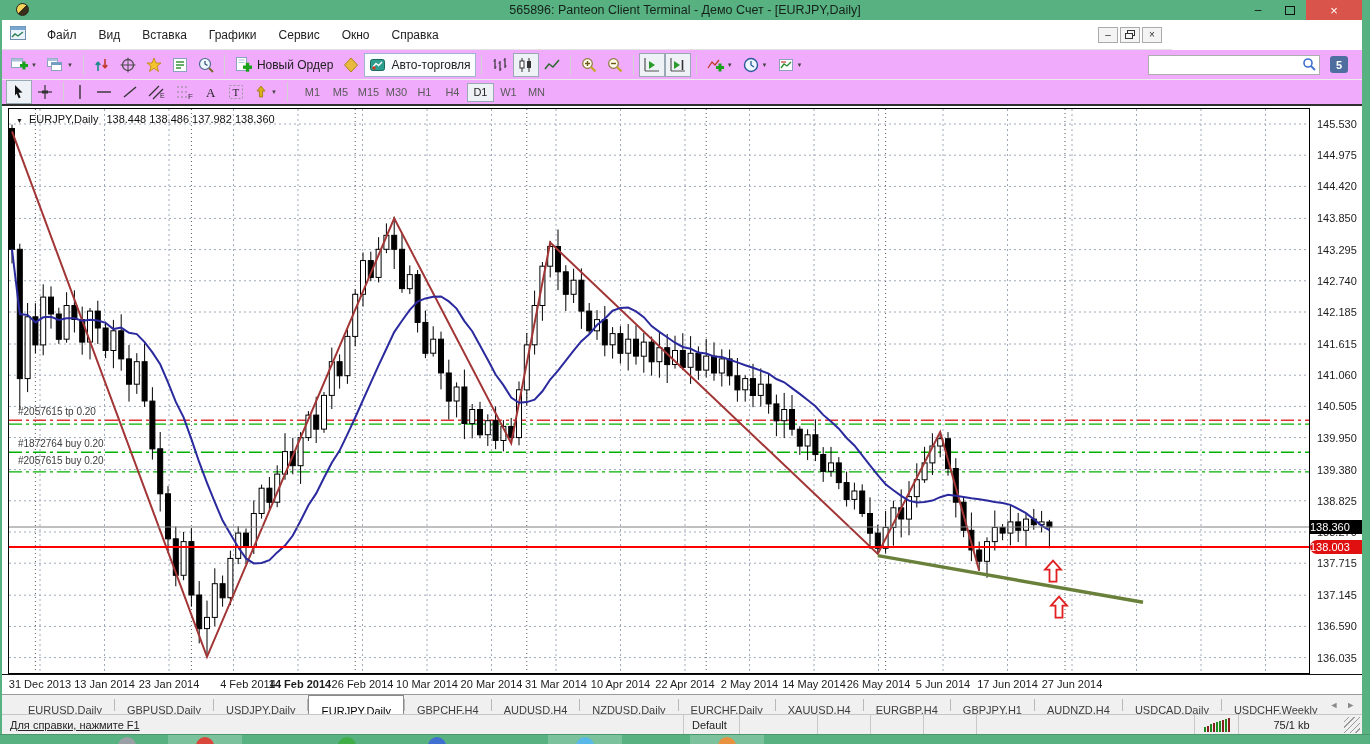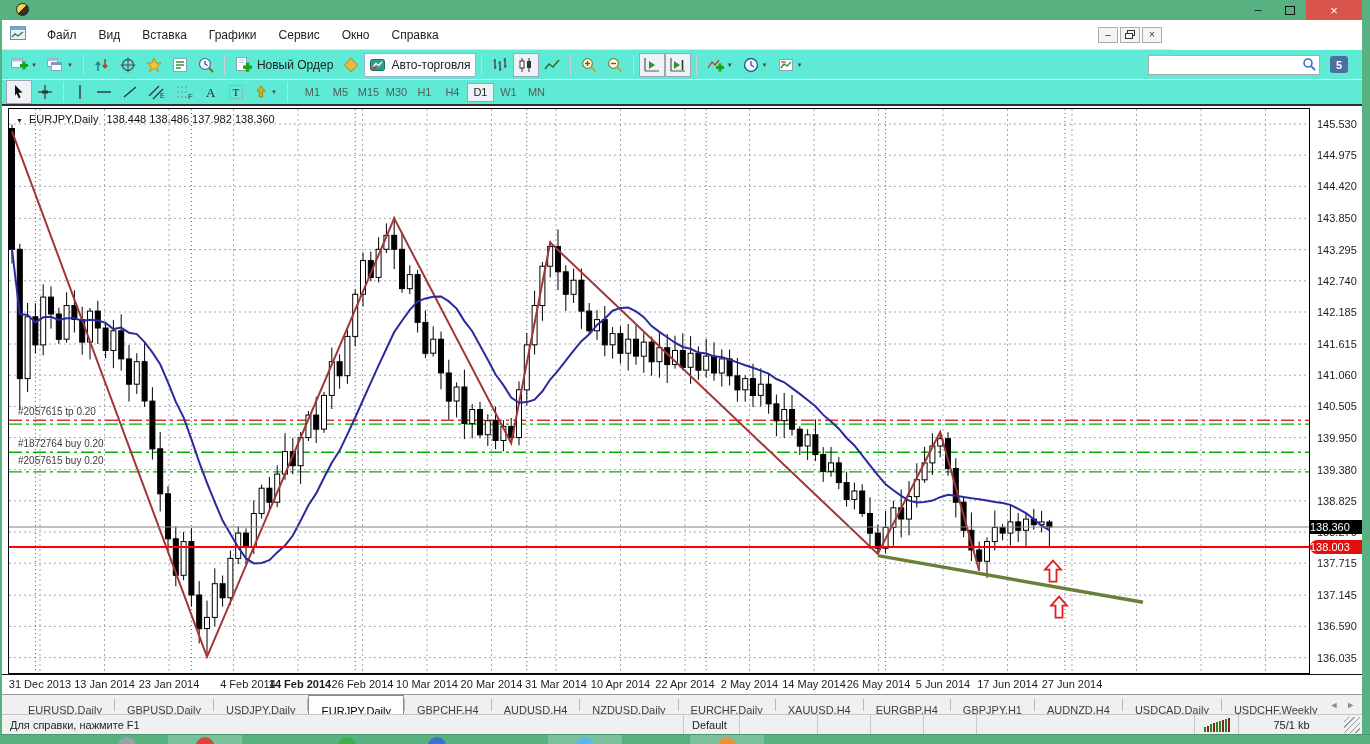--- a/index.html
+++ b/index.html
@@ -22,21 +22,21 @@
   .right-edge { position:absolute; right:0; top:20px; width:8px; height:714px; background:#57b181; }
 
   
   .menubar { position:absolute; left:0; top:0; width:1170px; height:30px; background:#fff; border-bottom:1px solid #e3e3e3; display:flex; align-items:center; }
   .menu-app-icon { margin:0 10px 0 8px; }
   .menu-item { padding:5px 11px; color:#222; cursor:default; }
   .mdi-btns { margin-left:auto; margin-right:10px; display:flex; gap:2px; }
   .mdi { width:20px; height:16px; background:#f4f4f4; border:1px solid #ababab; display:flex; align-items:center; justify-content:center; font-size:10px; color:#333; }
 
   
-  .toolbar { position:absolute; left:0; width:1360px; background:#5eead4; display:flex; align-items:center; }
+  .toolbar { position:absolute; left:0; width:1360px; background:#f0abfc; display:flex; align-items:center; }
   .t1 { top:30px; height:30px; border-bottom:1px solid #ececec; padding-left:4px; }
   .t2 { top:60px; height:26px; border-bottom:2px solid #2f2f2f; padding-left:4px; }
   .tbtn { display:flex; align-items:center; height:24px; padding:0 4px; border:1px solid transparent; background:transparent; cursor:default; }
   .tbtn .icn { display:flex; }
   .tbtn .lbl { margin-left:5px; color:#222; font-size:12px; white-space:nowrap; }
   .tbtn.outlined { border:1px solid #9db4cc; background:#fbfcfe; }
   .tbtn.active { border:1px solid #9aa7b5; background:#eef1f5; }
   .dd { font-size:6px; color:#444; margin-left:3px; }
   .tsep { width:1px; height:20px; background:#d2d2d2; margin:0 5px; }
   .tb-right { margin-left:auto; display:flex; align-items:center; margin-right:14px; }
@@ -63,40 +63,41 @@
   
   .tabsbar { position:absolute; left:0; top:674px; width:1360px; height:20px; background:#f0f0f0; border-top:1px solid #9a9a9a; display:flex; align-items:stretch; }
   .tab { padding:11px 12px 0 12px; font-size:11px; color:#3d3d3d; display:flex; align-items:center; cursor:default; }
   .tab.active { background:#fff; border:1px solid #8a8a8a; border-bottom:none; color:#000; margin-top:0; }
   .tab-sep { width:1px; height:12px; background:#b9b9b9; align-self:center; }
   .tab-nav { margin-left:auto; margin-right:10px; display:flex; align-items:center; gap:8px; color:#8a8a8a; font-size:9px; }
 
   
   .statusbar { position:absolute; left:0; top:694px; width:1360px; height:20px; background:#f0f0f0; border-top:1px solid #c6c6c6; display:flex; align-items:center; font-size:11px; color:#222; }
   .sb-cell { height:20px; display:flex; align-items:center; padding:0 8px; border-left:1px solid #c8c8c8; }
-  .sb-help { border-left:none; flex:1; }
+  .sb-help { border-left:none; flex:1;text-decoration:underline; }
   .sb-default { width:56px; }
   .sb-w78 { width:78px; } .sb-w53 { width:53px; } .sb-gap { width:165px; border-left:none; }
   .sb-signal { width:44px; justify-content:center; }
   .sb-traffic { width:106px; justify-content:center; }
   .sb-grip { width:16px; height:16px; margin-right:2px;
              background:repeating-linear-gradient(135deg, transparent 0 3px, #9a9a9a 3px 4px); }
 
   
   .taskbar { position:absolute; left:0; top:734px; width:1370px; height:10px; background:#57b181; overflow:hidden; border-top:1px solid rgba(0,0,0,.15); }
   .tk-tile { position:absolute; top:0; width:74px; height:10px; background:rgba(255,255,255,.22); }
   .tk-icon { position:absolute; top:2px; width:18px; height:18px; border-radius:50%; }
 </style>
 </head>
 <body>
 
 <div class="win">
 
   <div class="titlebar">
     <span class="app-logo"></span>
+    <span class="title-text">565896: Panteon Client Terminal - Демо Счет - [EURJPY,Daily]</span>
     <span class="win-btns">
       <span class="wb">–</span>
       <span class="wb">
           <svg width="10" height="9">
             <rect x="0.5" y="0.5" width="9" height="8" fill="none" stroke="#111"></rect>
           </svg>
         </span>
       <span class="wb close">×</span>
     </span>
   </div>

